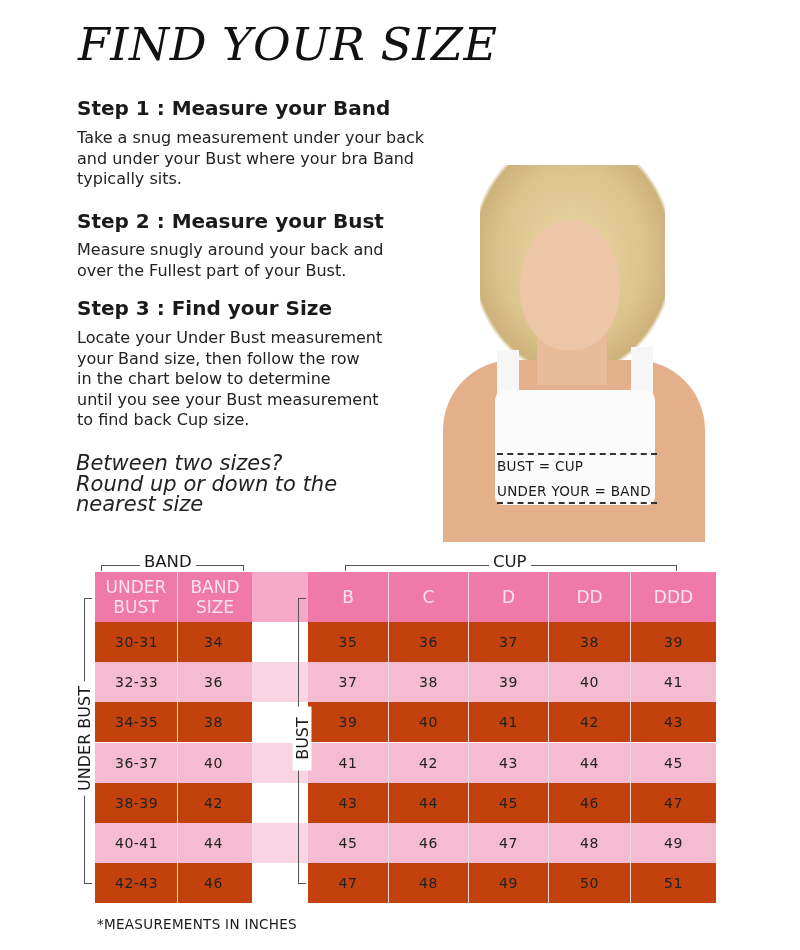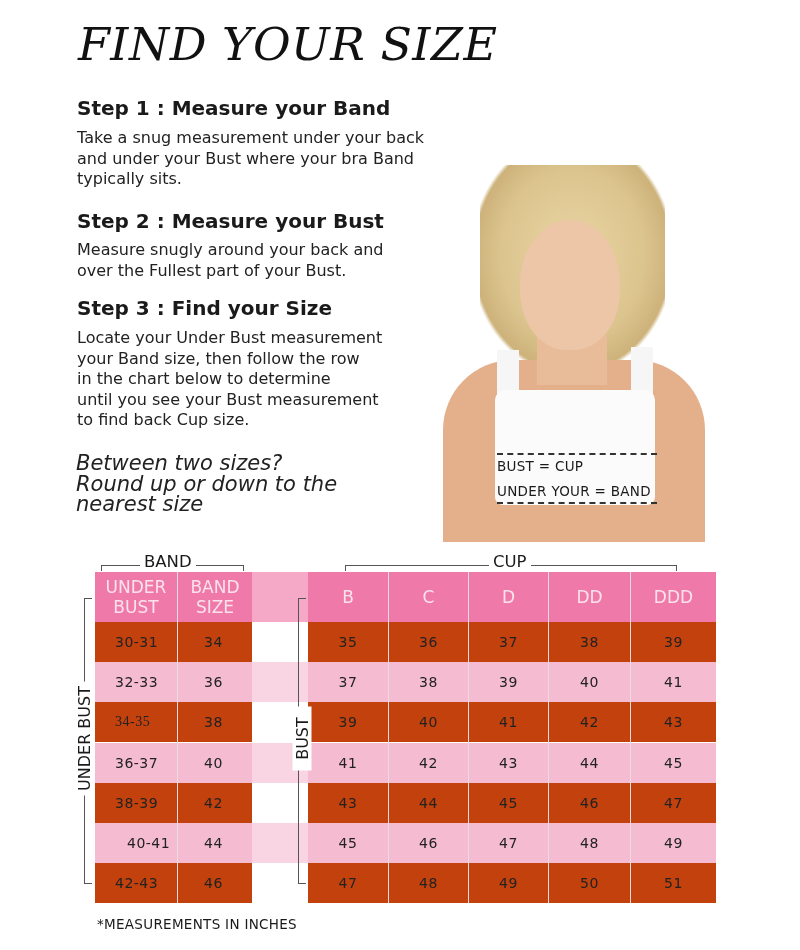--- a/index.html
+++ b/index.html
@@ -133,21 +133,21 @@
     <div class="cell row-white" style="left: 549px; top: 622px; width: 81px;">38</div>
     <div class="cell row-white" style="left: 631px; top: 622px; width: 85px;">39</div>
     <div class="cell row-pink" style="left: 95px; top: 662px; width: 62px; justify-content: flex-start; padding-left: 20px;">32-33</div>
     <div class="cell row-pink" style="left: 178px; top: 662px; width: 48px; justify-content: flex-start; padding-left: 26px;">36</div>
     <div class="cell gap-pink" style="left: 252px; top: 662px; width: 56px;"></div>
     <div class="cell row-pink" style="left: 308px; top: 662px; width: 80px;">37</div>
     <div class="cell row-pink" style="left: 389px; top: 662px; width: 79px;">38</div>
     <div class="cell row-pink" style="left: 469px; top: 662px; width: 79px;">39</div>
     <div class="cell row-pink" style="left: 549px; top: 662px; width: 81px;">40</div>
     <div class="cell row-pink" style="left: 631px; top: 662px; width: 85px;">41</div>
-    <div class="cell row-white" style="left: 95px; top: 702px; width: 62px; justify-content: flex-start; padding-left: 20px; font-family: Liberation Serif, serif;">34-35</div>
+    <div class="cell row-white" style="left: 95px; top: 702px; width: 62px; justify-content: flex-start; padding-left: 20px;">34-35</div>
     <div class="cell row-white" style="left: 178px; top: 702px; width: 48px; justify-content: flex-start; padding-left: 26px;">38</div>
     <div class="cell gap-white" style="left: 252px; top: 702px; width: 56px;"></div>
     <div class="cell row-white" style="left: 308px; top: 702px; width: 80px;">39</div>
     <div class="cell row-white" style="left: 389px; top: 702px; width: 79px;">40</div>
     <div class="cell row-white" style="left: 469px; top: 702px; width: 79px;">41</div>
     <div class="cell row-white" style="left: 549px; top: 702px; width: 81px;">42</div>
     <div class="cell row-white" style="left: 631px; top: 702px; width: 85px;">43</div>
     <div class="cell row-pink" style="left: 95px; top: 743px; width: 62px; justify-content: flex-start; padding-left: 20px;">36-37</div>
     <div class="cell row-pink" style="left: 178px; top: 743px; width: 48px; justify-content: flex-start; padding-left: 26px;">40</div>
     <div class="cell gap-pink" style="left: 252px; top: 743px; width: 56px;"></div>
@@ -157,21 +157,21 @@
     <div class="cell row-pink" style="left: 549px; top: 743px; width: 81px;">44</div>
     <div class="cell row-pink" style="left: 631px; top: 743px; width: 85px;">45</div>
     <div class="cell row-white" style="left: 95px; top: 783px; width: 62px; justify-content: flex-start; padding-left: 20px;">38-39</div>
     <div class="cell row-white" style="left: 178px; top: 783px; width: 48px; justify-content: flex-start; padding-left: 26px;">42</div>
     <div class="cell gap-white" style="left: 252px; top: 783px; width: 56px;"></div>
     <div class="cell row-white" style="left: 308px; top: 783px; width: 80px;">43</div>
     <div class="cell row-white" style="left: 389px; top: 783px; width: 79px;">44</div>
     <div class="cell row-white" style="left: 469px; top: 783px; width: 79px;">45</div>
     <div class="cell row-white" style="left: 549px; top: 783px; width: 81px;">46</div>
     <div class="cell row-white" style="left: 631px; top: 783px; width: 85px;">47</div>
-    <div class="cell row-pink" style="left: 95px; top: 823px; width: 62px; justify-content: flex-start; padding-left: 32px;">40-41</div>
+    <div class="cell row-pink" style="left: 95px; top: 823px; width: 62px; justify-content: flex-start; padding-left: 20px;">40-41</div>
     <div class="cell row-pink" style="left: 178px; top: 823px; width: 48px; justify-content: flex-start; padding-left: 26px;">44</div>
     <div class="cell gap-pink" style="left: 252px; top: 823px; width: 56px;"></div>
     <div class="cell row-pink" style="left: 308px; top: 823px; width: 80px;">45</div>
     <div class="cell row-pink" style="left: 389px; top: 823px; width: 79px;">46</div>
     <div class="cell row-pink" style="left: 469px; top: 823px; width: 79px;">47</div>
     <div class="cell row-pink" style="left: 549px; top: 823px; width: 81px;">48</div>
     <div class="cell row-pink" style="left: 631px; top: 823px; width: 85px;">49</div>
     <div class="cell row-white" style="left: 95px; top: 863px; width: 62px; justify-content: flex-start; padding-left: 20px;">42-43</div>
     <div class="cell row-white" style="left: 178px; top: 863px; width: 48px; justify-content: flex-start; padding-left: 26px;">46</div>
     <div class="cell gap-white" style="left: 252px; top: 863px; width: 56px;"></div>

